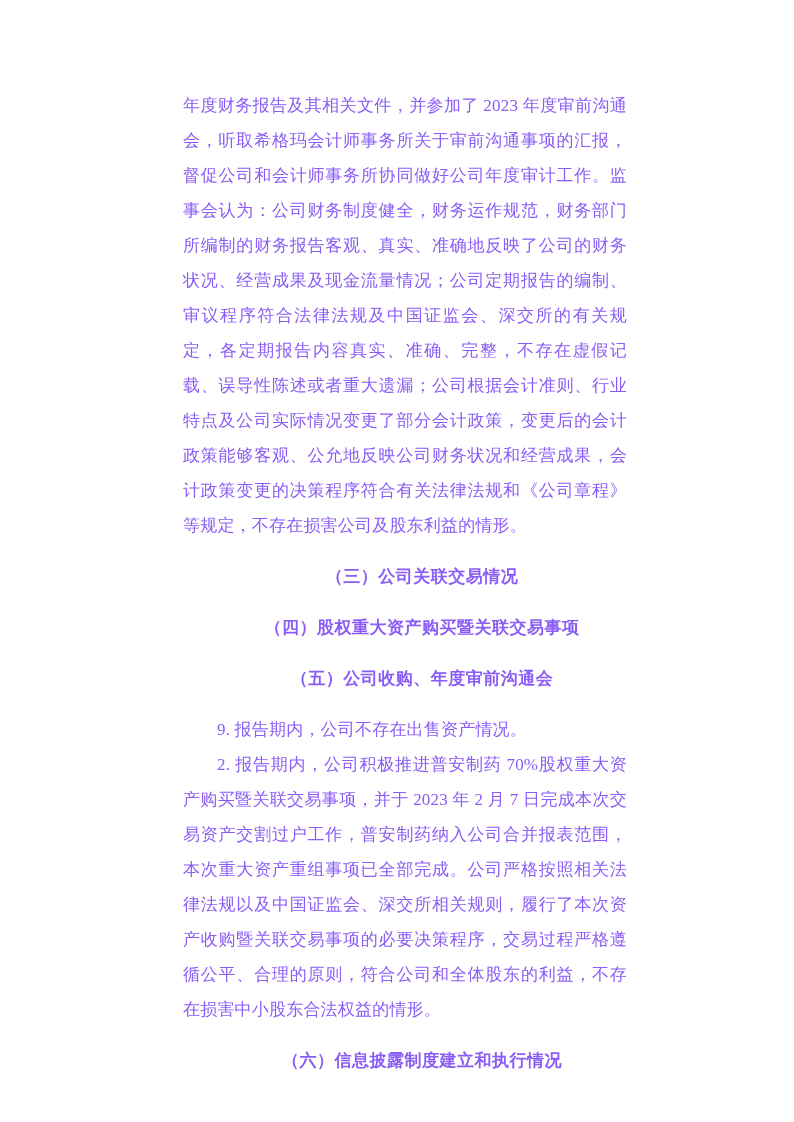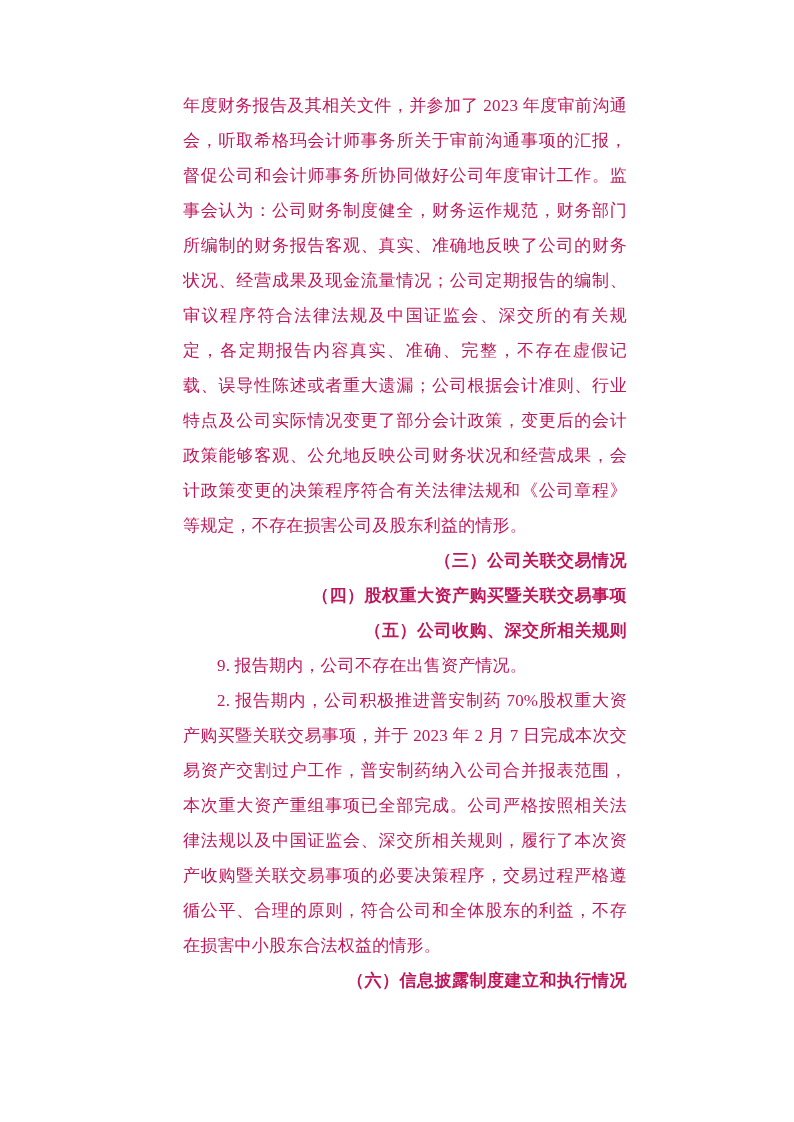--- a/index.html
+++ b/index.html
@@ -6,62 +6,62 @@
     margin: 0;
     padding: 0;
     background: #ffffff;
   }
   .page {
     position: relative;
     width: 654px;
     height: 1122px;
     margin: 0 auto;
     background: #ffffff;
-    color: #be185d;
+    color: #8b5cf6;
     box-sizing: border-box;
     padding: 88px 97px 4px 113px;
     font-family: "Liberation Serif", "DejaVu Serif", serif;
     font-size: 17px;
     line-height: 35px;
     overflow: hidden;
   }
   .para {
     margin: 0;
     text-align: justify;
     text-indent: 2em;
     letter-spacing: 0.2px;
   }
   .para.no-indent {
     text-indent: 0;
   }
   .heading {
-    margin: 0;
+    margin: 16px;
     font-size: 17px;
     line-height: 35px;
     font-weight: bold;
     text-indent: 2em;
-    text-align: right;
+    text-align: center;
     font-family: Liberation Sans, sans-serif;
     letter-spacing: 0.5px;
   }
 </style>
 </head>
 <body>
 
 <div class="page">
 
   <p class="para no-indent">年度财务报告及其相关文件，并参加了 2023 年度审前沟通会，听取希格玛会计师事务所关于审前沟通事项的汇报，督促公司和会计师事务所协同做好公司年度审计工作。监事会认为：公司财务制度健全，财务运作规范，财务部门所编制的财务报告客观、真实、准确地反映了公司的财务状况、经营成果及现金流量情况；公司定期报告的编制、审议程序符合法律法规及中国证监会、深交所的有关规定，各定期报告内容真实、准确、完整，不存在虚假记载、误导性陈述或者重大遗漏；公司根据会计准则、行业特点及公司实际情况变更了部分会计政策，变更后的会计政策能够客观、公允地反映公司财务状况和经营成果，会计政策变更的决策程序符合有关法律法规和《公司章程》等规定，不存在损害公司及股东利益的情形。</p>
 
   <h3 class="heading">（三）公司关联交易情况</h3>
 
 
   <h3 class="heading">（四）股权重大资产购买暨关联交易事项</h3>
 
 
-  <h3 class="heading">（五）公司收购、深交所相关规则</h3>
+  <h3 class="heading">（五）公司收购、年度审前沟通会</h3>
 
   <p class="para">9. 报告期内，公司不存在出售资产情况。</p>
 
   <p class="para">2. 报告期内，公司积极推进普安制药 70%股权重大资产购买暨关联交易事项，并于 2023 年 2 月 7 日完成本次交易资产交割过户工作，普安制药纳入公司合并报表范围，本次重大资产重组事项已全部完成。公司严格按照相关法律法规以及中国证监会、深交所相关规则，履行了本次资产收购暨关联交易事项的必要决策程序，交易过程严格遵循公平、合理的原则，符合公司和全体股东的利益，不存在损害中小股东合法权益的情形。</p>
 
   <h3 class="heading">（六）信息披露制度建立和执行情况</h3>
 
 </div>
 
 </body></html>

